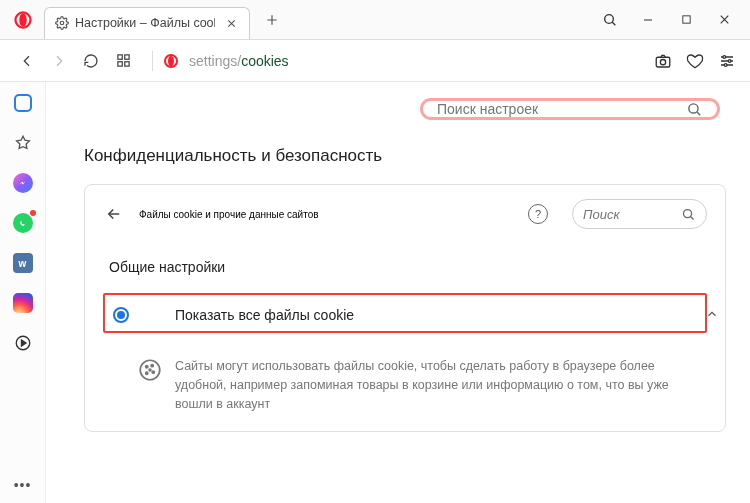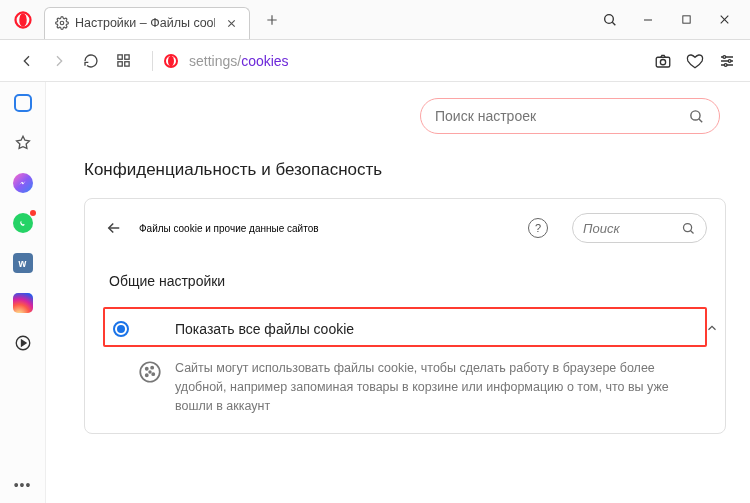--- a/index.html
+++ b/index.html
@@ -15,40 +15,40 @@
   .win-controls { margin-left: auto; display: flex; align-items: center; gap: 22px; padding-right: 18px; color: #333; }
   .winbtn { width: 16px; height: 16px; display:flex; align-items:center; justify-content:center;}
 
   .toolbar { display: flex; align-items: center; height: 42px; padding: 0 14px; border-bottom: 1px solid #e5e5e5; background:#fff;}
   .navbtn { width: 26px; height: 26px; display: flex; align-items: center; justify-content: center; color: #444; margin-right: 6px; }
   .navbtn.disabled { color: #bbb; }
   .divider { width: 1px; height: 20px; background: #ddd; margin: 0 10px; }
   .addrbar { display: flex; align-items: center; flex: 1; }
   .addr-o { width: 16px; height: 16px; margin-right: 10px; }
   .addr-text { font-size: 14px; color: #999; }
-  .addr-text .dark { color: #6d28d9; margin-top: 10px; }
+  .addr-text .dark { color: #14532d; margin-top: 10px; }
   .toolbar-right { display: flex; align-items: center; gap: 14px; margin-left: 10px; color:#333;}
   .ticon { width:18px; height:18px; display:flex; align-items:center; justify-content:center;}
 
   .body-row { display: flex; height: calc(100% - 82px); }
   .sidebar { width: 46px; background: #fcfcfc; border-right: 1px solid #eee; display: flex; flex-direction: column; align-items: center; padding-top: 10px; gap: 18px; position:relative;}
   .sbicon { width: 22px; height: 22px; display:flex; align-items:center; justify-content:center; position:relative;}
   .sb-home { width:18px; height:18px; border:2px solid #2b7de9; border-radius:5px;}
   .sb-star svg { color:#555; }
   .sb-mess { background: linear-gradient(135deg,#ff6bcb,#8b5cf6,#3b82f6); border-radius:50%; width:20px;height:20px; display:flex;align-items:center;justify-content:center;}
   .sb-wa { background:#25d366; border-radius:50%; width:20px;height:20px;display:flex;align-items:center;justify-content:center;}
   .sb-wa::after{content:"";position:absolute;top:-2px;right:-2px;width:6px;height:6px;background:#ff3b30;border-radius:50%;}
   .sb-vk { background:#4c75a3; border-radius:4px;width:20px;height:20px;display:flex;align-items:center;justify-content:center;color:#fff;font-size:10px;font-weight:bold;}
   .sb-ig { background: radial-gradient(circle at 30% 110%,#fdf497 0%,#fd5949 40%,#d6249f 60%,#285aeb 90%); border-radius:5px;width:20px;height:20px;}
   .sb-play svg{ color:#333;}
   .sb-dots { position:absolute; bottom:10px; color:#555; font-size:14px; letter-spacing:1px;}
 
   .content { flex:1; overflow:hidden; }
   .search-row { display:flex; justify-content:flex-end; padding: 16px 30px 0 0;}
-  .search-box { width: 300px; height:36px; border:1px solid #fca5a5; border-radius:20px; display:flex; align-items:center; padding:0 14px; color:#888;}
+  .search-box { width: 300px; height:22px; border:3px solid #fca5a5; border-radius:20px; display:flex; align-items:center; padding:0 14px; color:#888;}
   .search-box input { border:none; outline:none; flex:1; font-size:14px; color:#333; background:transparent;}
   .search-box svg { color:#666; }
 
   .section-title { font-size:17px; font-weight:400; color:#222; margin:26px 0 18px 38px; }
 
   .card { margin: 0 24px 0 38px; border:1px solid #e0e0e0; border-radius:8px; padding:14px 18px 18px 18px; }
   .card-header { display:flex; align-items:center; gap:14px; }
   .backbtn { width:22px;height:22px; display:flex;align-items:center;justify-content:center; color:#444;}
   .card-title { font-size:10px; color:#000000; flex:1;}
   .help-icon { width:20px;height:20px; border:1.5px solid #666; border-radius:50%; display:flex;align-items:center;justify-content:center; font-size:11px; color:#555; margin-right:10px;}
@@ -58,21 +58,21 @@
 
   .subsection { font-size:14px; color:#222; margin:30px 0 18px 6px; font-weight:500;}
 
   .option-block { border:2px solid #ff3b30; border-radius:2px; padding:8px 0 4px 0; position:relative;}
   .option-row { display:flex; align-items:center; padding:4px 38px 4px 8px;gap:32px;}
   .radio { width:16px;height:16px; border:2px solid #1a73e8; border-radius:50%; display:flex; align-items:center; justify-content:center; margin-right:14px;}
   .radio::after { content:""; width:8px;height:8px; background:#1a73e8; border-radius:50%;}
   .option-label { font-size:14px; color:#222; flex:1;}
   .chev { position:absolute; right:-18px; top:8px; width:26px;height:26px; display:flex;align-items:center;justify-content:center; color:#555;}
 
-  .desc-row { display:flex; align-items:flex-start; gap:12px; margin:12px 0 0 34px; padding-right:10px;}
+  .desc-row { display:flex; align-items:flex-start; gap:12px; margin:24px 0 0 34px; padding-right:10px;}
   .cookie-icon { width:26px;height:26px; flex-shrink:0; color:#777;}
   .desc-text { font-size:12.5px; color:#777; line-height:1.5;}
 </style>
 </head>
 <body>
 
 <div class="titlebar">
   <svg class="opera-logo" viewBox="0 0 24 24">
       <ellipse cx="12" cy="12" rx="10" ry="10" fill="none" stroke="#ff1b2d" stroke-width="3"></ellipse>
       <ellipse cx="12" cy="12" rx="5" ry="9" fill="#ff1b2d"></ellipse>

